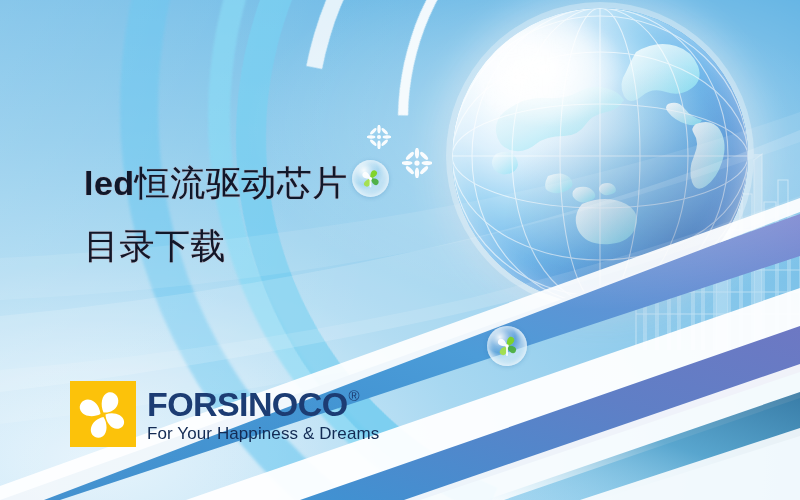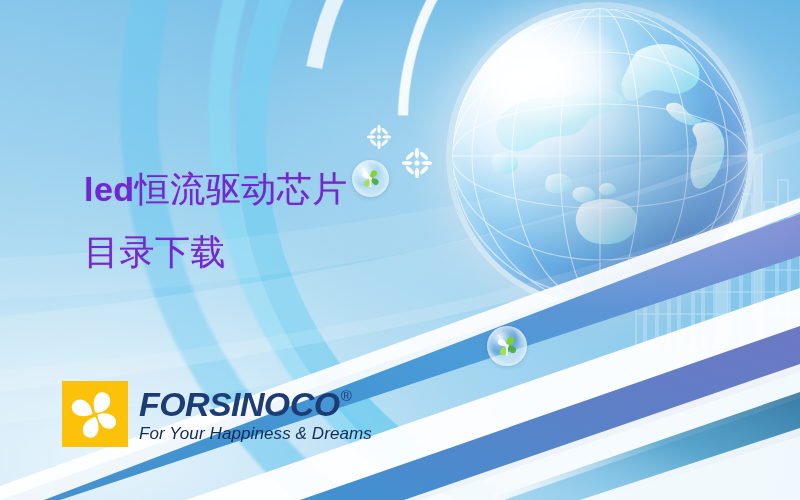--- a/index.html
+++ b/index.html
@@ -162,22 +162,22 @@
   .ribbons {
     position: absolute;
     inset: 0;
     overflow: hidden;
   }
 
   
   .headline {
     position: absolute;
     left: 84px;
-    top: 172px;
-    color: #6d28d9;
+    top: 166px;
+    color: #0f172a;
     font-family: "Liberation Serif", "DejaVu Serif", serif;
     font-size: 35px;
     line-height: 1.0;
     letter-spacing: 0.5px;
     white-space: nowrap;
     text-shadow: 0 0 1px rgba(251,36,0,0.45);
   }
   .headline .line1 { display: block; }
   .headline .line2 {
     display: block;
@@ -185,25 +185,24 @@
   }
   .headline .led {
     font-family: "Liberation Sans", sans-serif;
     font-weight: 700;
     font-size: 34px;
   }
 
   
   .logo {
     position: absolute;
-    left: 62px;
+    left: 70px;
     top: 381px;
     display: flex;
     align-items: flex-start;
-    font-style: italic;
   }
   .logo-mark {
     width: 66px;
     height: 66px;
     background: #FCC20A;
     flex: 0 0 auto;
     position: relative;
   }
   .logo-text {
     margin-left: 11px;

